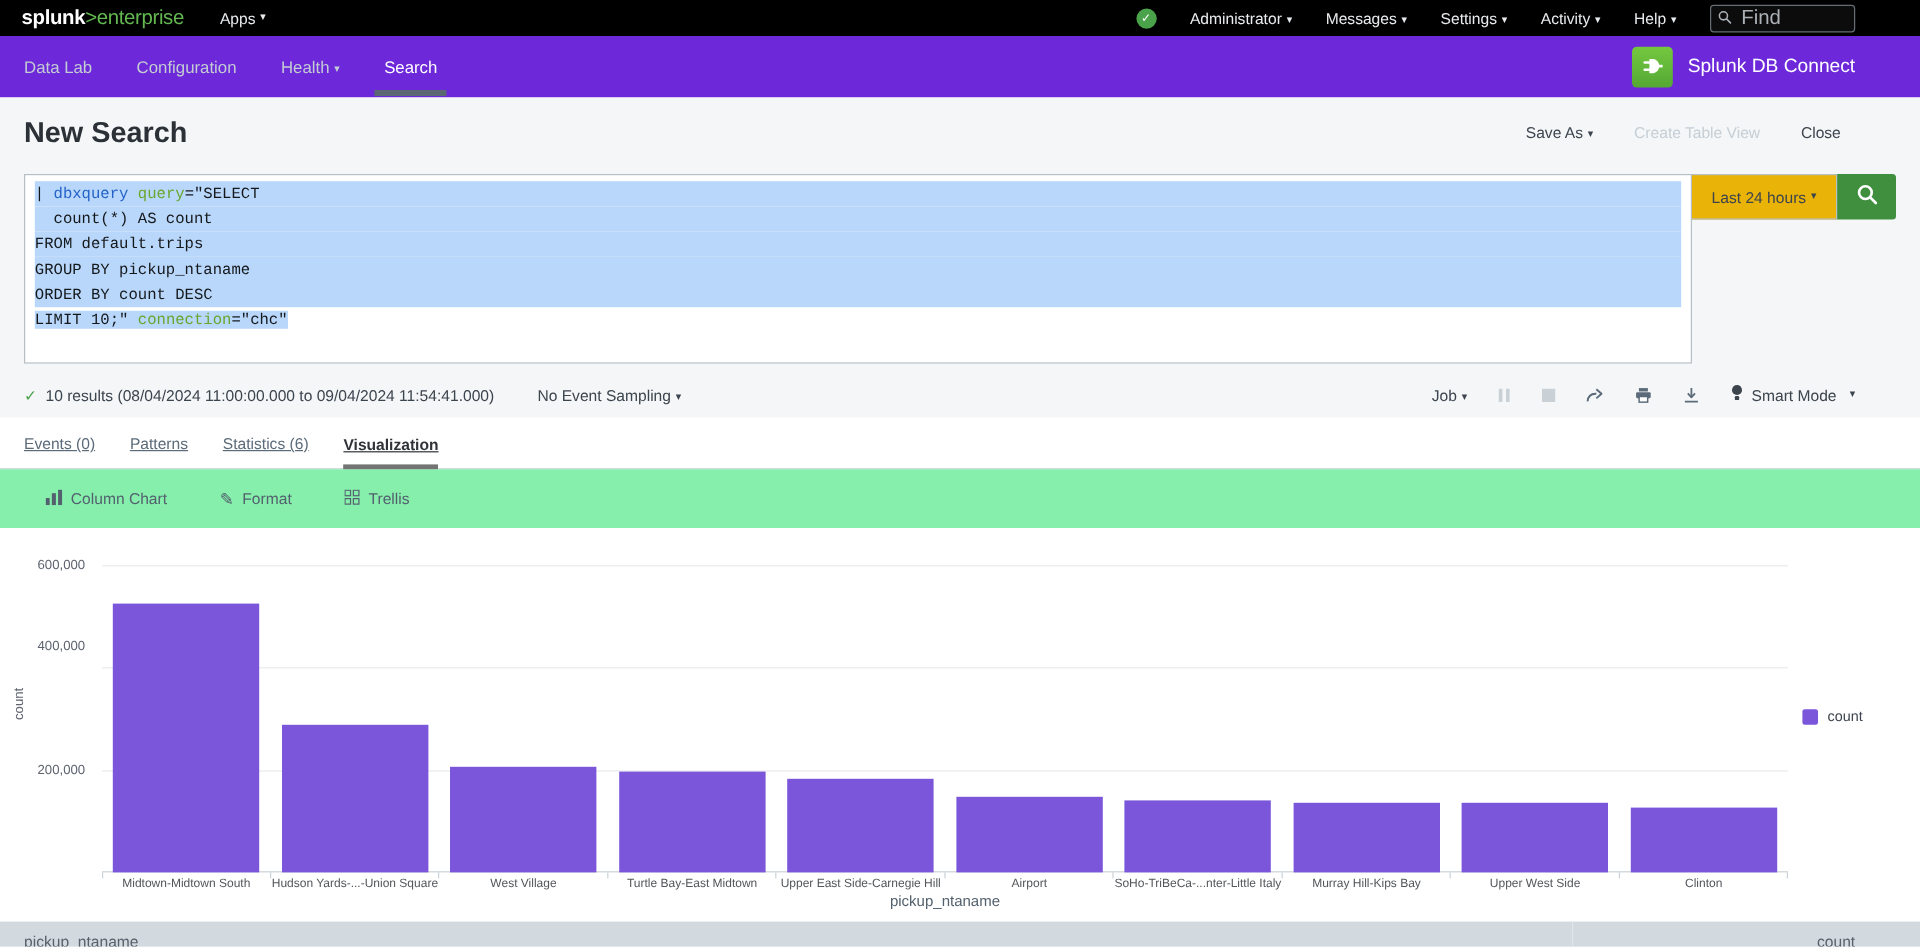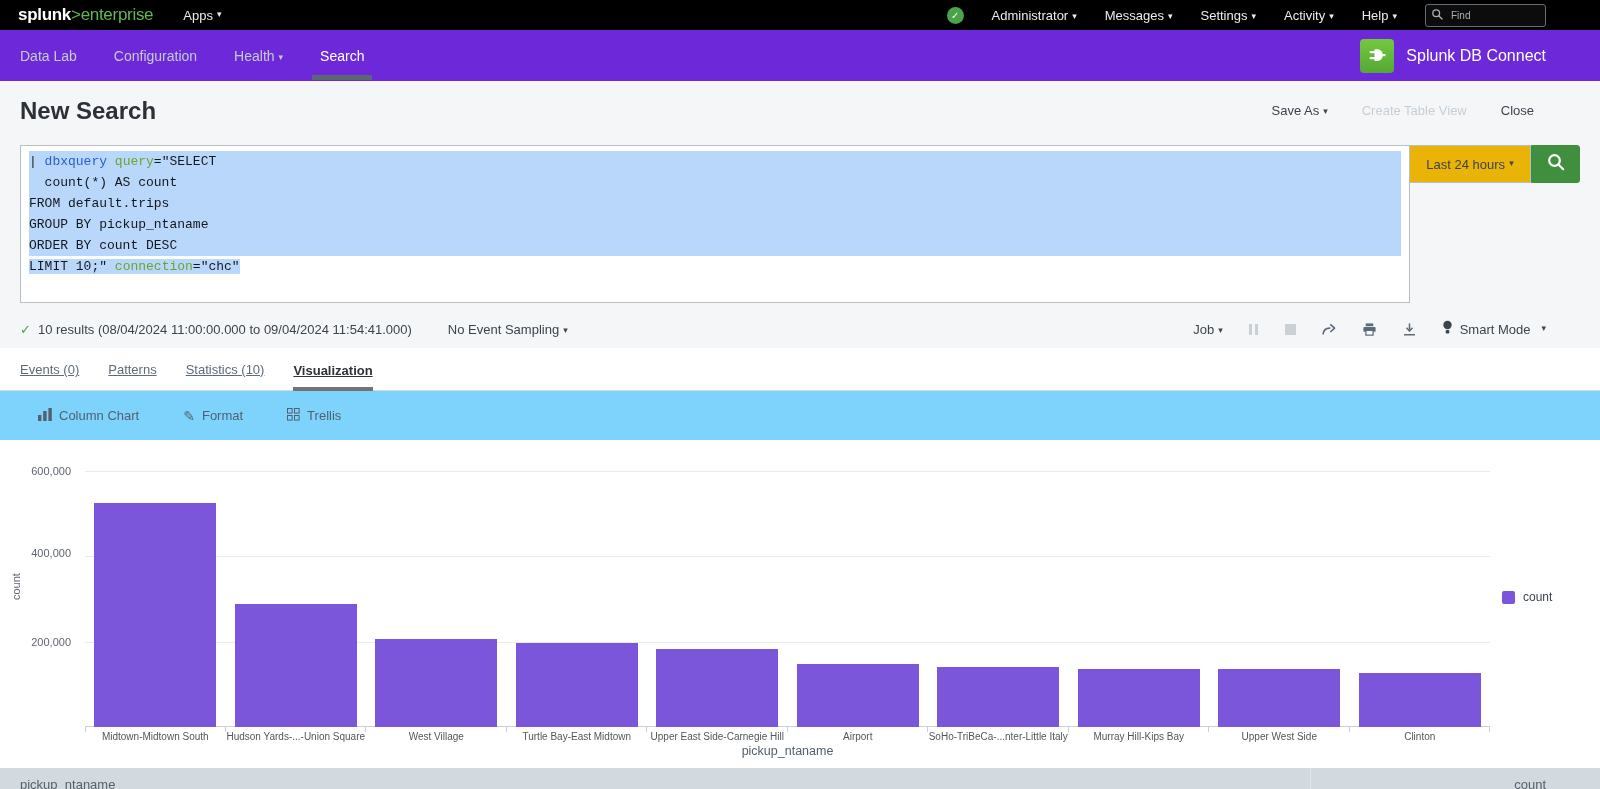--- a/index.html
+++ b/index.html
@@ -21,21 +21,21 @@
   .logo .lg-gt, .logo .lg-prod { color:#62b750; font-weight:400; }
   .topbar-apps { margin-left:30px; display:flex; align-items:center; }
   .topbar-right { margin-left:auto; display:flex; align-items:center; gap:28px; }
   .status-circle {
     width:17px; height:17px; border-radius:50%; background:#4aa24a;
     color:#fff; font-size:10px; line-height:17px; text-align:center; display:inline-block;
   }
   .find-box { position:relative; }
   .find-box input {
     width:121px; height:23px; background:#0c0c0c; border:1px solid #666d74;
-    border-radius:3px; color:#fff; font-size:10px; padding:0 6px 0 25px;
+    border-radius:3px; color:#fff; font-size:17px; padding:0 6px 0 25px;
     font-family:"Liberation Sans",sans-serif; outline:none;
   }
   .find-box input::placeholder { color:#aab0b6; }
   .find-mag { position:absolute; left:6px; top:4px; }
 
   
   .appnav {
     height:51px; background:#6d28d9; display:flex; align-items:center;
     padding:0 54px 0 20px; gap:37px; font-size:14px; color:#c3ccd3; position:relative;
   }
@@ -104,21 +104,21 @@
     display:flex; align-items:flex-end; padding:0 0 0 20px; gap:29px; font-size:13px; color:#5c6b79;
   }
   .tab { padding-bottom:13px; cursor:pointer;text-decoration:underline; }
   .tab.active {
     color:#2f3237; font-weight:700; padding-bottom:9px;
     border-bottom:4px solid #737373; margin-bottom:-1px;
   }
 
   
   .viz-row {
-    height:49px; background:#7dd3fc; display:flex; align-items:center;
+    height:49px; background:#86efac; display:flex; align-items:center;
     padding-left:38px; gap:44px; font-size:13px; color:#53616e;
   }
   .viz-ctrl { display:flex; align-items:center; gap:7px; cursor:pointer; }
   .pencil-icon { font-size:14px; }
 
   
   .chart-area { position:relative; height:328px; background:#fff; }
   .y-title {
     position:absolute; left:10px; top:160px; transform:rotate(-90deg);
     transform-origin:left top; font-size:11px; color:#5f6570;
@@ -274,21 +274,21 @@
       </span>
       <span>Smart Mode</span>
       <span class="caret">▾</span>
     </span>
   </div>
 </div>
 
 <div class="tabs-row">
   <span class="tab">Events (0)</span>
   <span class="tab">Patterns</span>
-  <span class="tab">Statistics (10)</span>
+  <span class="tab">Statistics (6)</span>
   <span class="tab active">Visualization</span>
 </div>
 
 <div class="viz-row">
   <span class="viz-ctrl">
     <span>
       <svg width="14" height="13" viewBox="0 0 14 13" fill="#53616e">
           <rect x="0" y="7" width="3.4" height="6"></rect>
           <rect x="5.2" y="3" width="3.4" height="10"></rect>
           <rect x="10.4" y="0" width="3.4" height="13"></rect>
@@ -310,21 +310,21 @@
         </svg>
     </span>
     <span>Trellis</span>
   </span>
 </div>
 
 <div class="chart-area">
   <div class="y-title">count</div>
   <div class="y-labels" id="y-labels">
       <div style="top: 164.667px;">200,000</div>
-      <div style="top: 76px;">400,000</div>
+      <div style="top: 62px;">400,000</div>
       <div style="top: -6px;">600,000</div>
     </div>
   <div class="plot" id="plot">
     <div id="gridlines">
         <div class="gridline" style="top: 170.667px;"></div>
         <div class="gridline" style="top: 85.3333px;"></div>
         <div class="gridline" style="top: 0px;"></div>
       </div>
     <div class="baseline"></div>
     <div class="bars" id="bars">

